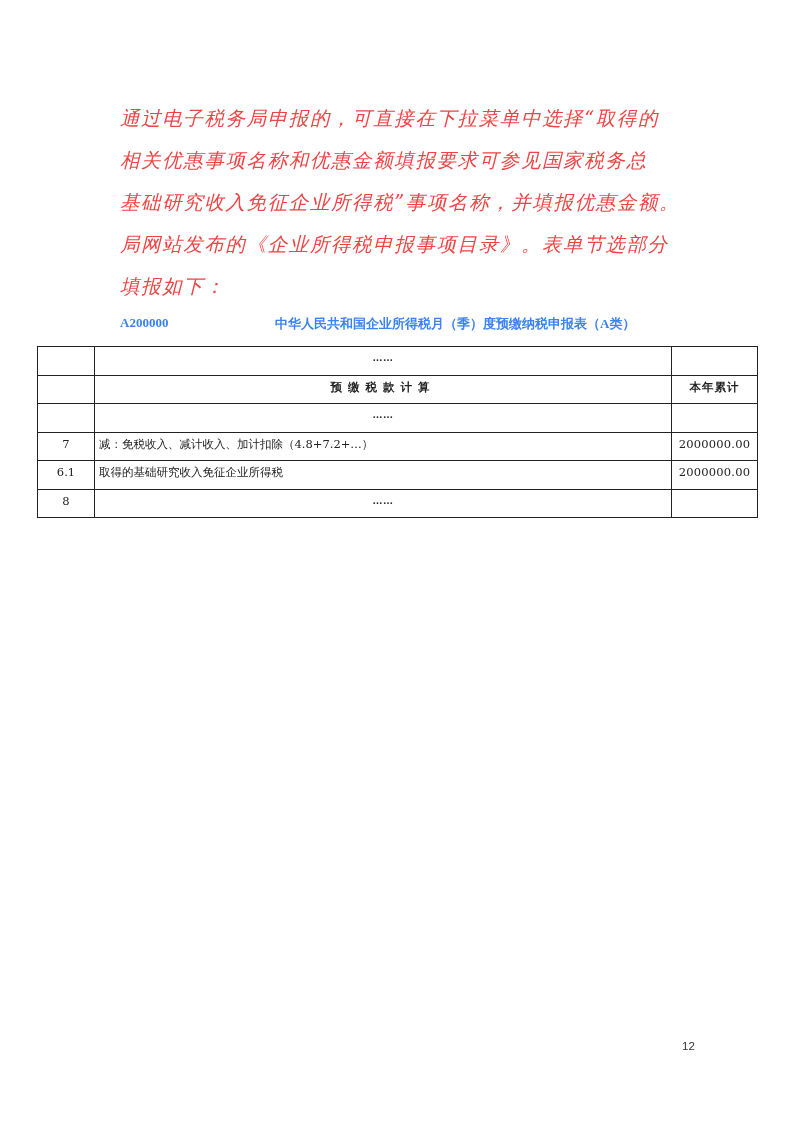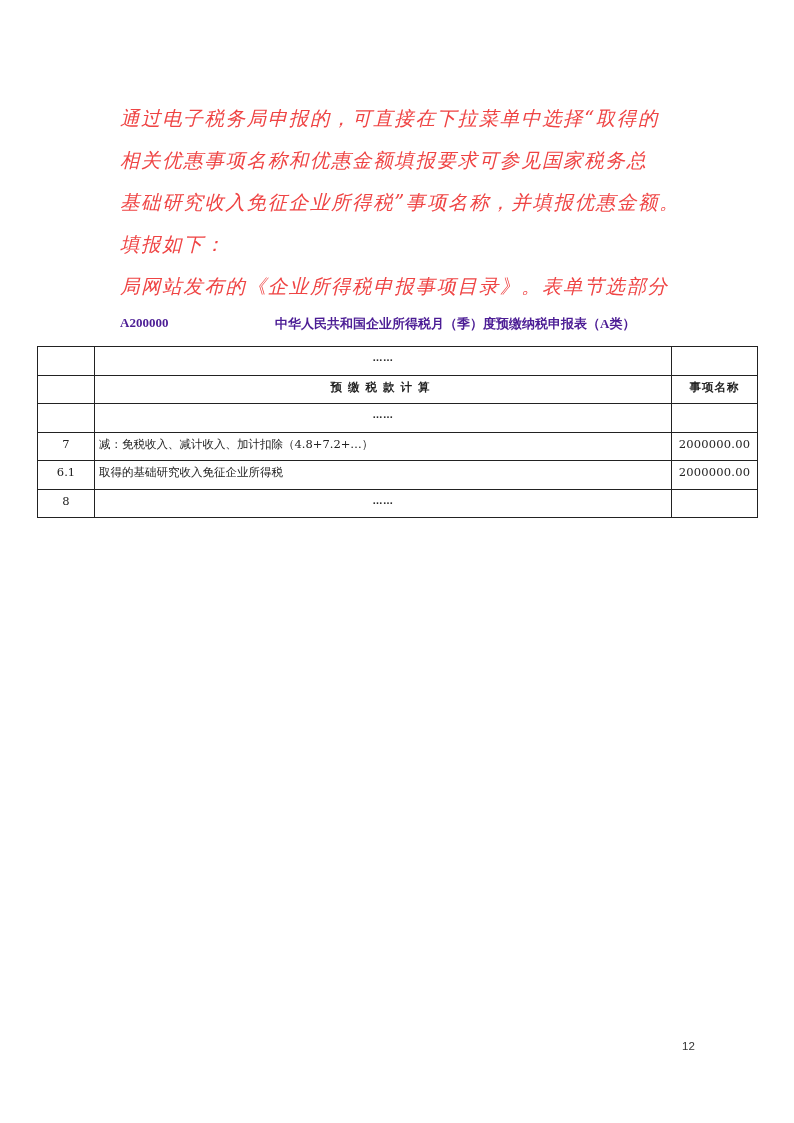--- a/index.html
+++ b/index.html
@@ -12,21 +12,21 @@
       position: absolute; left: 120px; top: 98px; width: 560px;
       font-size: 19.5px; line-height: 42px; letter-spacing: 1.6px;
       font-family: "DejaVu Serif", "Liberation Serif", serif;
       color: #ef4444;
       font-style: italic;
     }
     .para .line { display: block; white-space: nowrap; }
     .form-caption {
       position: absolute; top: 315px; left: 120px; width: 560px; height: 20px;
       font-family: "Liberation Serif", "DejaVu Serif", serif;
-      font-weight: bold; font-size: 13px; color: #4c1d95;
+      font-weight: bold; font-size: 13px; color: #3b82f6;
     }
     .form-code { position: absolute; left: 0; top: 0; }
     .form-title { position: absolute; left: 155px; top: 0; white-space: nowrap; }
     table.form {
       position: absolute; left: 37px; top: 346px;
       width: 720px; border-collapse: collapse; table-layout: fixed;
       font-family: "DejaVu Serif", "Liberation Serif", serif;
       font-size: 11.5px; color: #222;
     }
     table.form td {
@@ -49,22 +49,22 @@
       font-size: 11.5px; color: #333;
     }
   </style>
 </head>
 <body>
 
 <div class="para">
   <span class="line">通过电子税务局申报的，可直接在下拉菜单中选择“取得的</span>
   <span class="line">相关优惠事项名称和优惠金额填报要求可参见国家税务总</span>
   <span class="line">基础研究收入免征企业所得税”事项名称，并填报优惠金额。</span>
+  <span class="line">局网站发布的《企业所得税申报事项目录》。表单节选部分</span>
   <span class="line">填报如下：</span>
-  <span class="line">局网站发布的《企业所得税申报事项目录》。表单节选部分</span>
 </div>
 
 <div class="form-caption">
   <span class="form-code">A200000</span>
   <span class="form-title">中华人民共和国企业所得税月（季）度预缴纳税申报表（A类）</span>
 </div>
 
 <table class="form">
   <colgroup>
     <col class="c-no">
@@ -73,21 +73,21 @@
   </colgroup>
   <tbody>
     <tr>
       <td class="no"></td>
       <td class="center ellipsis">……</td>
       <td class="val"></td>
     </tr>
     <tr>
       <td class="no"></td>
       <td class="section">预缴税款计算</td>
-      <td class="colhead">事项名称</td>
+      <td class="colhead">本年累计</td>
     </tr>
     <tr>
       <td class="no"></td>
       <td class="center ellipsis">……</td>
       <td class="val"></td>
     </tr>
     <tr>
       <td class="no">7</td>
       <td>减：免税收入、减计收入、加计扣除（4.8+7.2+…）</td>
       <td class="val">2000000.00</td>

